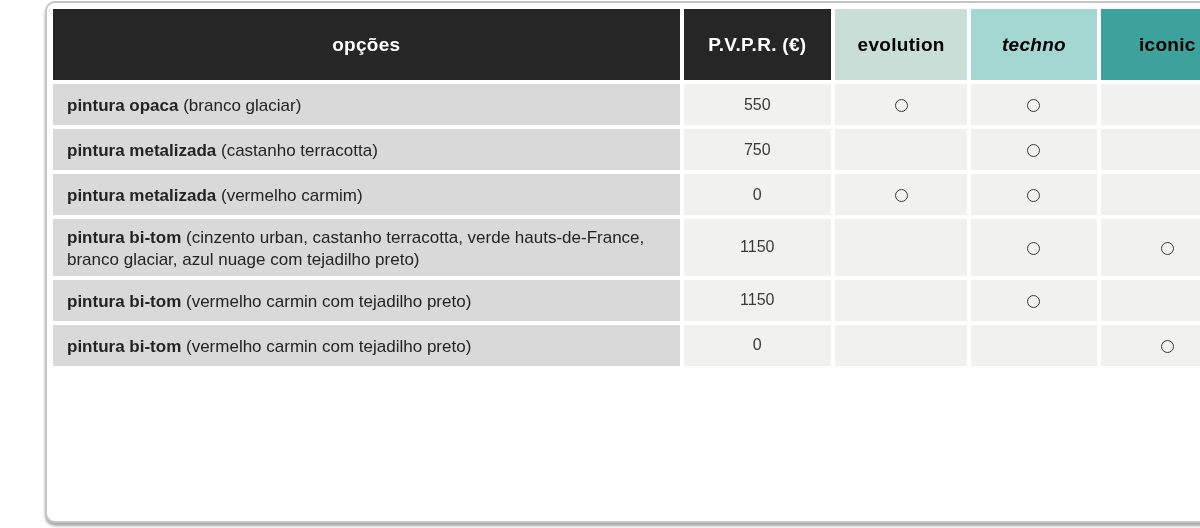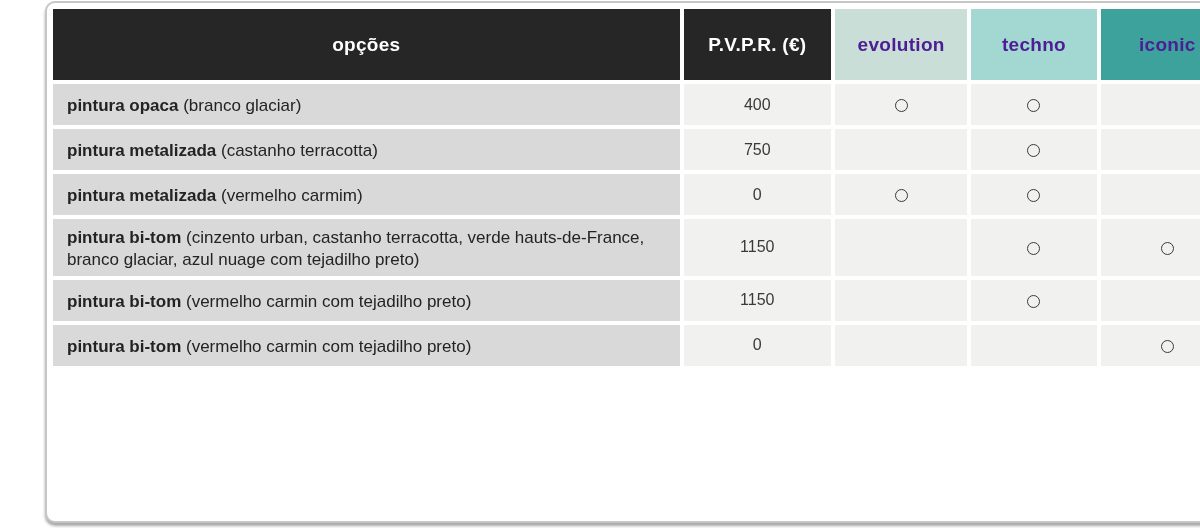--- a/index.html
+++ b/index.html
@@ -37,24 +37,24 @@
     text-align: center;
     font-size: 19px;
     font-weight: bold;
     letter-spacing: 0.3px;
   }
   .th-black {
     background: #262626;
     color: #ffffff;
   }
   .th-trim {
-    color: #4c1d95;
+    color: #000000;
   }
   .th-evolution { background: #c9ded6; }
-  .th-techno    { background: #a2d7d2; }
+  .th-techno    { background: #a2d7d2; font-style: italic; }
   .th-iconic    { background: #3da29c; }
   tbody tr { height: 41px; }
   td.cell-label {
     background: #d9d9d9;
     color: #232323;
     font-size: 17px;
     line-height: 1.32;
     vertical-align: middle;
     padding: 8px 34px 4px 14px;
   }
@@ -93,21 +93,21 @@
         <th class="th-black">opções</th>
         <th class="th-black">P.V.P.R. (€)</th>
         <th class="th-trim th-evolution">evolution</th>
         <th class="th-trim th-techno">techno</th>
         <th class="th-trim th-iconic">iconic</th>
       </tr>
     </thead>
     <tbody>
         <tr>
           <td class="cell-label"><strong>pintura opaca</strong><span> (branco glaciar)</span></td>
-          <td class="cell-center">400</td>
+          <td class="cell-center">550</td>
           <td class="cell-center"><span class="circle"></span></td>
           <td class="cell-center"><span class="circle"></span></td>
           <td class="cell-center"></td>
         </tr>
         <tr>
           <td class="cell-label"><strong>pintura metalizada</strong><span> (castanho terracotta)</span></td>
           <td class="cell-center">750</td>
           <td class="cell-center"></td>
           <td class="cell-center"><span class="circle"></span></td>
           <td class="cell-center"></td>

